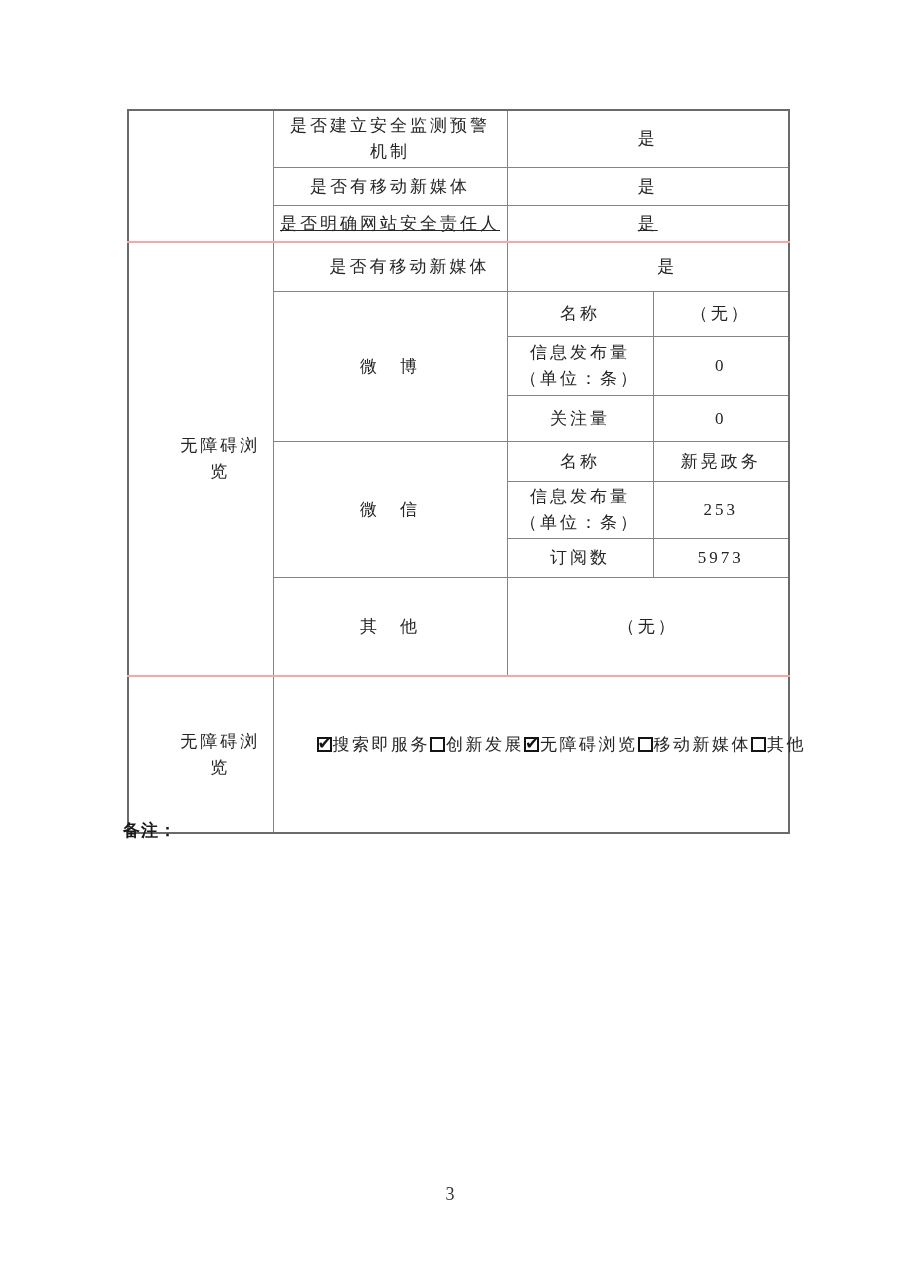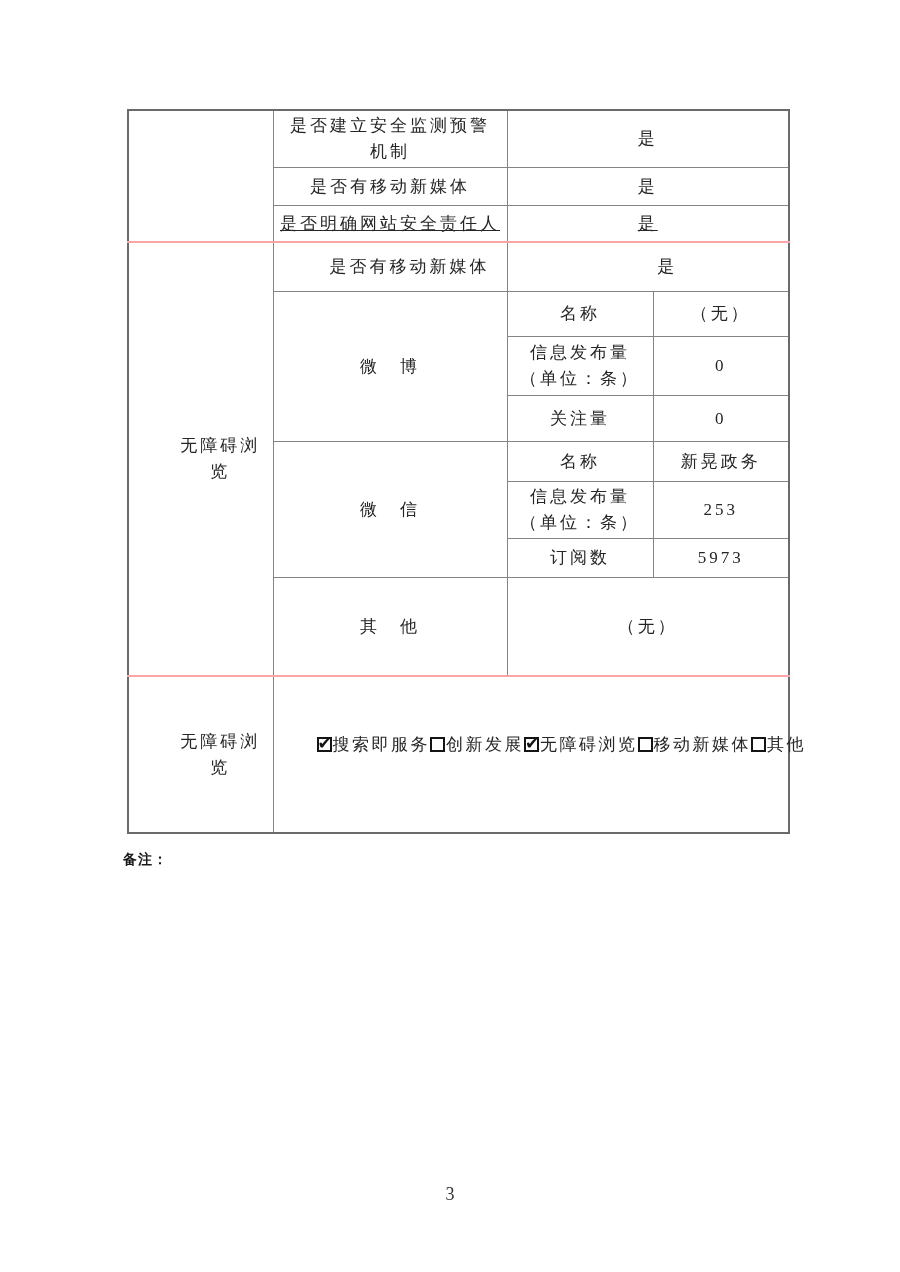--- a/index.html
+++ b/index.html
@@ -76,24 +76,24 @@
     top: -9px;
     font-size: 17px;
     font-weight: 700;
     color: #141414;
     font-family: "DejaVu Sans", sans-serif;
     letter-spacing: 0;
   }
   .remarks {
     position: absolute;
     left: 123px;
-    top: 851px;
+    top: 819px;
     font-family: Liberation Sans, sans-serif;
     font-weight: 700;
-    font-size: 14px;
+    font-size: 17px;
     letter-spacing: 1px;
     color: #1a1a1a;
   }
   .pagenum {
     position: absolute;
     top: 1184px;
     left: 0;
     width: 100%;
     text-align: center;
     font-size: 18px;

